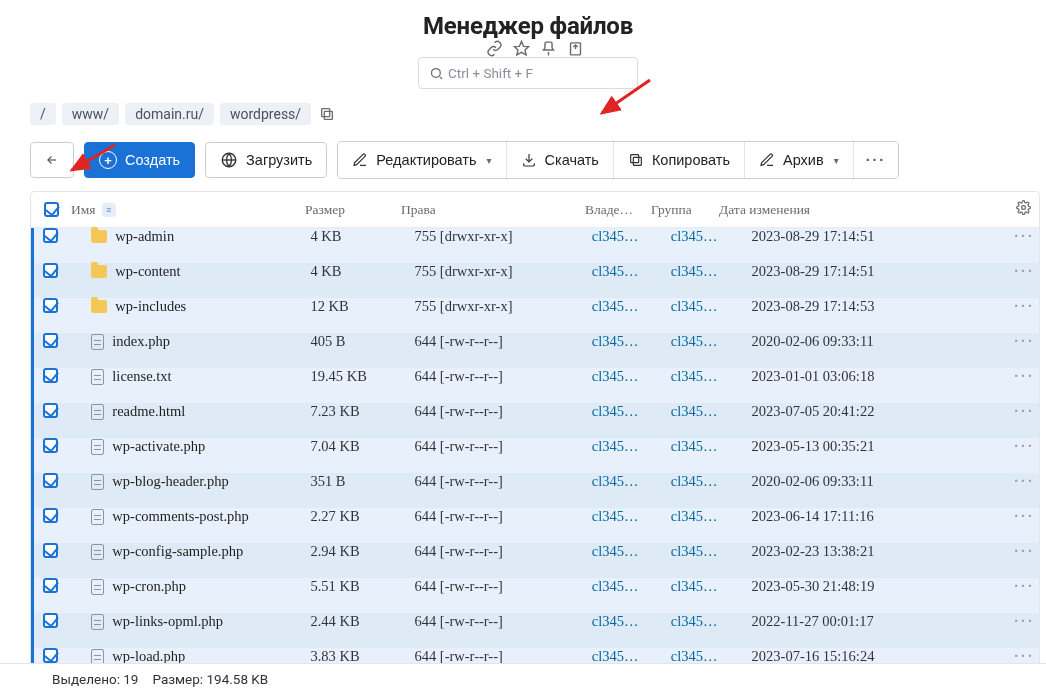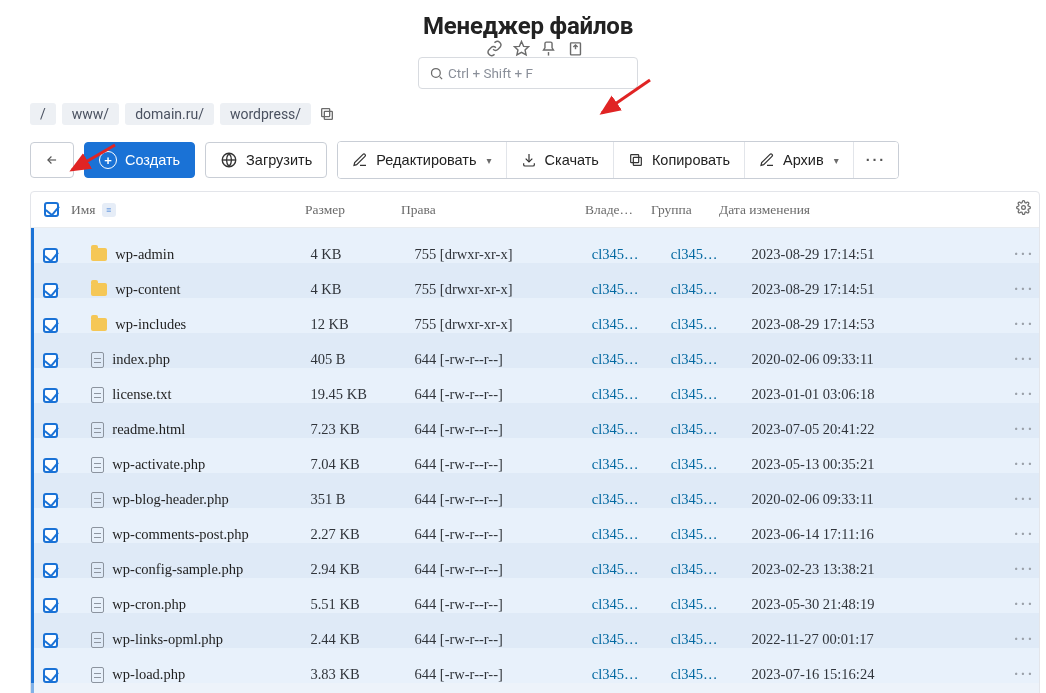--- a/index.html
+++ b/index.html
@@ -33,21 +33,21 @@
 .col-name { width: 234px; display:flex; align-items:center; gap:6px; }
 .col-size { width: 96px; }
 .col-perm { width: 184px; }
 .col-owner { width: 66px; }
 .col-group { width: 68px; }
 .col-date { width: 280px; }
 .col-more { width: 36px; display:flex; align-items:center; justify-content:center; }
 .gear { position:absolute; right:8px; color:#6b6b6b; cursor:pointer; }
 .sort-icon { width:14px; height:14px; background:#e6edf7; border-radius:3px; display:inline-flex; align-items:center; justify-content:center; font-size:9px; color:#3a7bd5; }
 
-.row { display:flex; align-items:flex-end; height:35px; border-left: 3px solid #1a72d6; background: #e8f1fb; font-size: 14.5px; gap: 24px; }
+.row { display:flex; align-items:flex-start; height:35px; border-left: 3px solid #1a72d6; background: #e8f1fb; font-size: 14.5px; gap: 24px; }
 .row.alt { background: #dfeaf7; }
 .row.fade { opacity: 0.55; }
 .row .col-name { display:flex; align-items:center; gap:8px; }
 .row .fname { color: #1e1e1e; }
 .row .fsize, .row .fperm, .row .fowner, .row .fgroup, .row .fdate { color: #30343a; }
 .row .col-owner, .row .col-group { color:#0369a1; overflow:hidden; text-overflow:ellipsis; white-space:nowrap; }
 .row .col-more { color: #9aa0a9; cursor:pointer; }
 .checkbox { width:15px; height:15px; border:2px solid #1a72d6; border-radius:3px; background:#fff; position:relative; cursor:pointer; }
 .checkbox.checked::after { content:""; position:absolute; left:2px; top:-1px; width:7px; height:10px; border: solid #1a72d6; border-width: 0 2px 2px 0; transform: rotate(40deg); }
 .folder-ic { width:16px; height:13px; background:#f5c756; border-radius:2px 2px 2px 2px; position:relative; }
@@ -443,20 +443,24 @@
     <div class="col-owner fowner">cl345</div>
     <div class="col-group fgroup">cl345</div>
     <div class="col-date fdate">2023-07-17 16:18:27</div>
     <div class="col-more">
             <span style="letter-spacing:2px;font-weight:700">···</span>
           </div>
   </div>
       </div>
 </div>
 
+<div class="statusbar">
+  <span class="sb-item"><span>Выделено:</span> <span>19</span></span>
+  <span class="sb-item"><span>Размер:</span> <span>194.58 KB</span></span>
+</div>
 
 <div class="arrow" style="left:60px; top:140px;">
   <svg width="60" height="40">
         <defs>
           <marker id="ah1" markerWidth="8" markerHeight="8" refX="6" refY="3" orient="auto">
             <path d="M0,0 L7,3 L0,6 Z" fill="#e02424"></path>
           </marker>
         </defs>
         <line x1="55" y1="5" x2="12" y2="30" stroke="#e02424" stroke-width="3" marker-end="url(#ah1)"></line>
       </svg>

